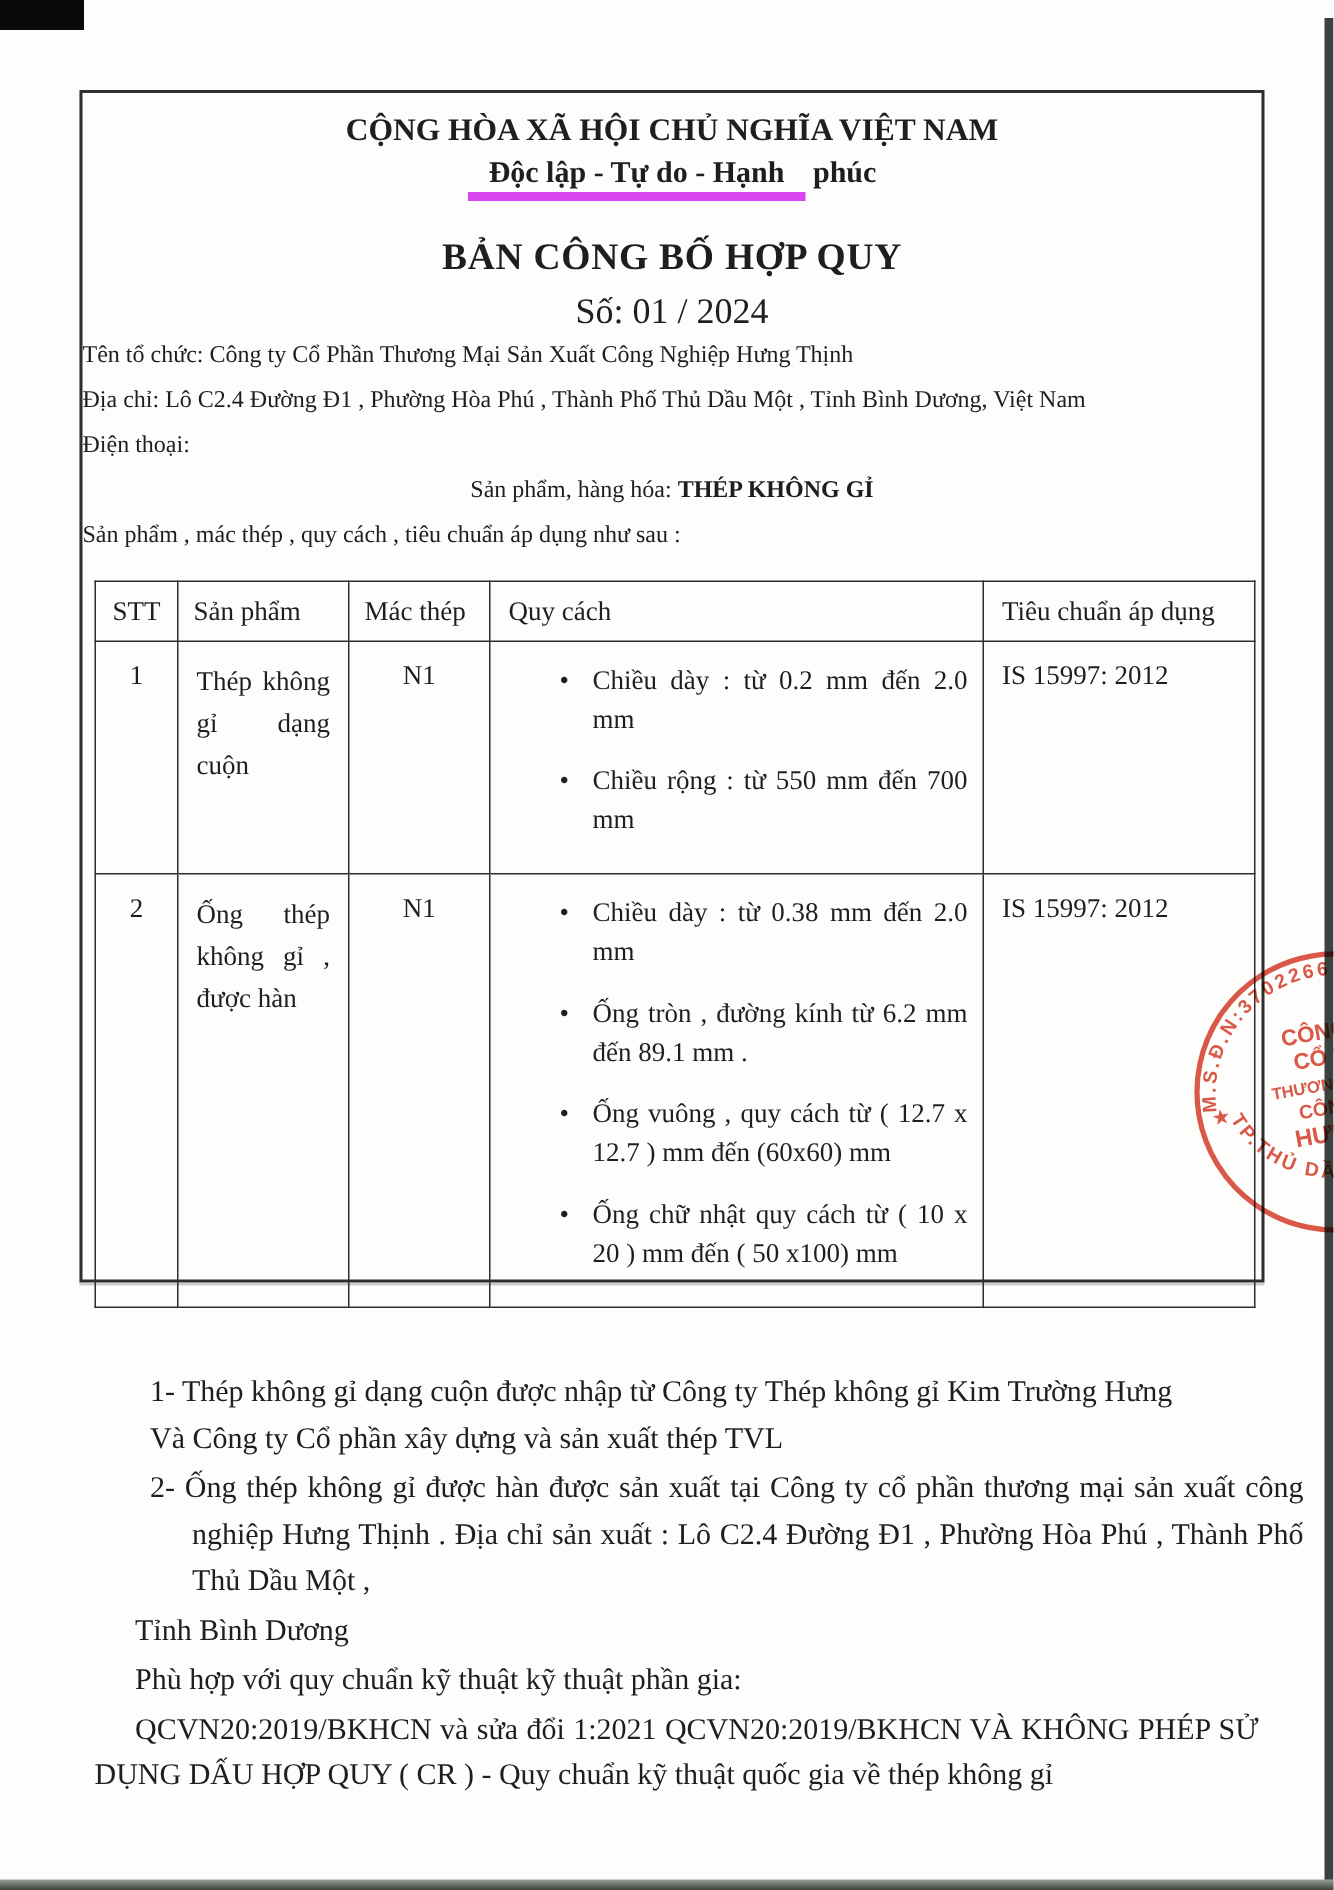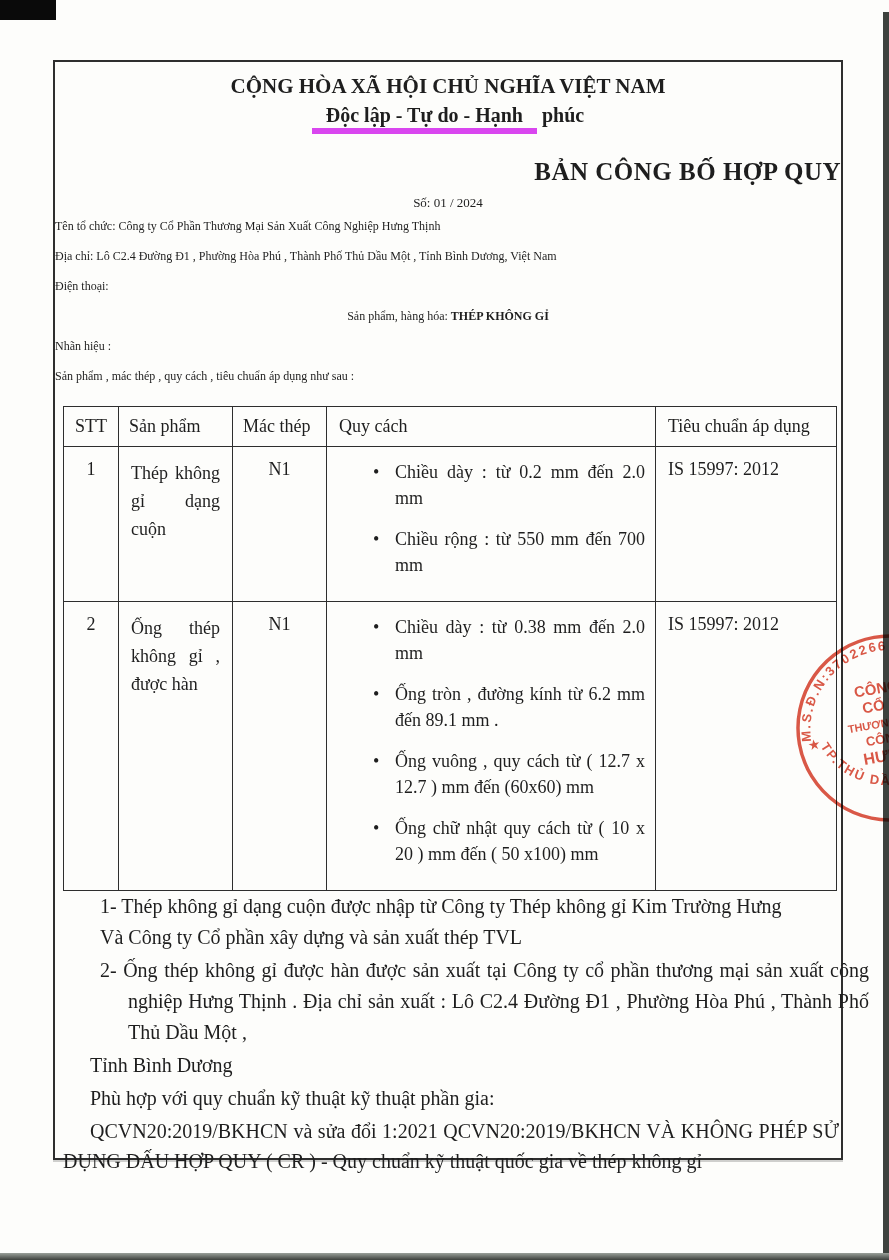--- a/index.html
+++ b/index.html
@@ -8,31 +8,31 @@
     background:#fdfdfb;
     font-family:"Liberation Serif","DejaVu Serif",serif;
     color:#1e1e1e;
   }
   
   .scan-corner-tl{position:absolute;left:0;top:0;width:56px;height:20px;background:#0a0a0a;}
   .scan-edge-right{position:absolute;left:883px;top:12px;width:6px;height:1248px;background:#3d423e;}
   .scan-edge-bottom{position:absolute;left:0;top:1253px;width:889px;height:7px;background:linear-gradient(#9aa09a,#3c403c);}
   
   .frame{
-    position:absolute;left:53px;top:60px;width:790px;height:1100px;
+    position:absolute;left:53px;top:60px;width:790px;height:795px;
     border:2px solid #2e2e2e;box-sizing:border-box;
     box-shadow:0 2px 0 rgba(0,0,0,.18);
   }
   .nat-header{text-align:center;margin-top:11px;line-height:26px;}
   .nat-line1{font-weight:bold;font-size:21px;}
   .nat-line2{font-weight:bold;font-size:20px;margin-top:3px;}
   .u-part{border-bottom:6px solid #d946ef;padding:0 14px 2px 14px;}
-  .doc-title{text-align:right;font-weight:bold;font-size:25px;margin:30px 0 0 0;letter-spacing:.5px;}
-  .doc-number{text-align:center;font-size:13px;margin-top:9px;}
-  p.body{font-size:12px;line-height:30px;margin:0;}
+  .doc-title{text-align:center;font-weight:bold;font-size:25px;margin:30px 0 0 0;letter-spacing:.5px;}
+  .doc-number{text-align:center;font-size:24px;margin-top:9px;}
+  p.body{font-size:16px;line-height:30px;margin:0;}
   .p-org{margin-left:35px;margin-top:15px;}
   .p-address{margin-left:35px;width:752px;text-align:justify;}
   .p-phone{margin-left:35px;margin-top:1px;}
   .p-product{margin-left:48px;margin-top:3px;text-align:center;}
   .p-brand{margin-left:48px;margin-top:1px;}
   .p-intro{margin-left:48px;margin-top:1px;}
   .bold-val{font-weight:bold;}
   
   table.products{
     border-collapse:collapse;table-layout:fixed;
@@ -55,21 +55,21 @@
   td.std{padding:12px 12px;}
   tr.row1 td{height:94px;}
   tr.row2 td{height:236px;}
   ul.specs{list-style:none;margin:0;padding:0;}
   ul.specs li{
     position:relative;padding-left:26px;margin-bottom:15px;
     line-height:26px;text-align:justify;max-width:256px;
   }
   ul.specs li::before{content:"•";position:absolute;left:4px;top:0;font-size:18px;}
   
-  .notes{font-size:20px;}
+  .notes{margin-top:41px;font-size:20px;}
   .note-line{margin-left:45px;line-height:31px;}
   .note-hang{
     margin-left:45px;padding-left:28px;text-indent:-28px;
     width:741px;line-height:31px;text-align:justify;margin-top:2px;box-sizing:content-box;
   }
   .province{margin-left:35px;line-height:31px;margin-top:2px;}
   .conf-intro{margin-left:35px;line-height:31px;margin-top:2px;}
   .conf-body{
     margin-left:8px;width:776px;text-indent:27px;line-height:30px;
     text-align:justify;margin-top:2px;
@@ -106,21 +106,20 @@
     </div>
   </div>
 
   <div class="doc-title">BẢN CÔNG BỐ HỢP QUY</div>
   <div class="doc-number">Số: 01 / 2024</div>
 
   <p class="body p-org">Tên tổ chức: Công ty Cổ Phần Thương Mại Sản Xuất Công Nghiệp Hưng Thịnh</p>
   <p class="body p-address">Địa chỉ: Lô C2.4 Đường Đ1 , Phường Hòa Phú , Thành Phố Thủ Dầu Một , Tỉnh Bình Dương, Việt Nam</p>
   <p class="body p-phone">Điện thoại:</p>
   <p class="body p-product"><span>Sản phẩm, hàng hóa: </span><span class="bold-val">THÉP KHÔNG GỈ</span></p>
-  <p class="body p-brand">Nhãn hiệu :</p>
   <p class="body p-intro">Sản phẩm , mác thép , quy cách , tiêu chuẩn áp dụng như sau :</p>
 
   <table class="products">
     <thead>
       <tr>
         <th class="c-stt">STT</th>
         <th class="c-prod">Sản phẩm</th>
         <th class="c-grade">Mác thép</th>
         <th class="c-spec">Quy cách</th>
         <th class="c-std">Tiêu chuẩn áp dụng</th>

